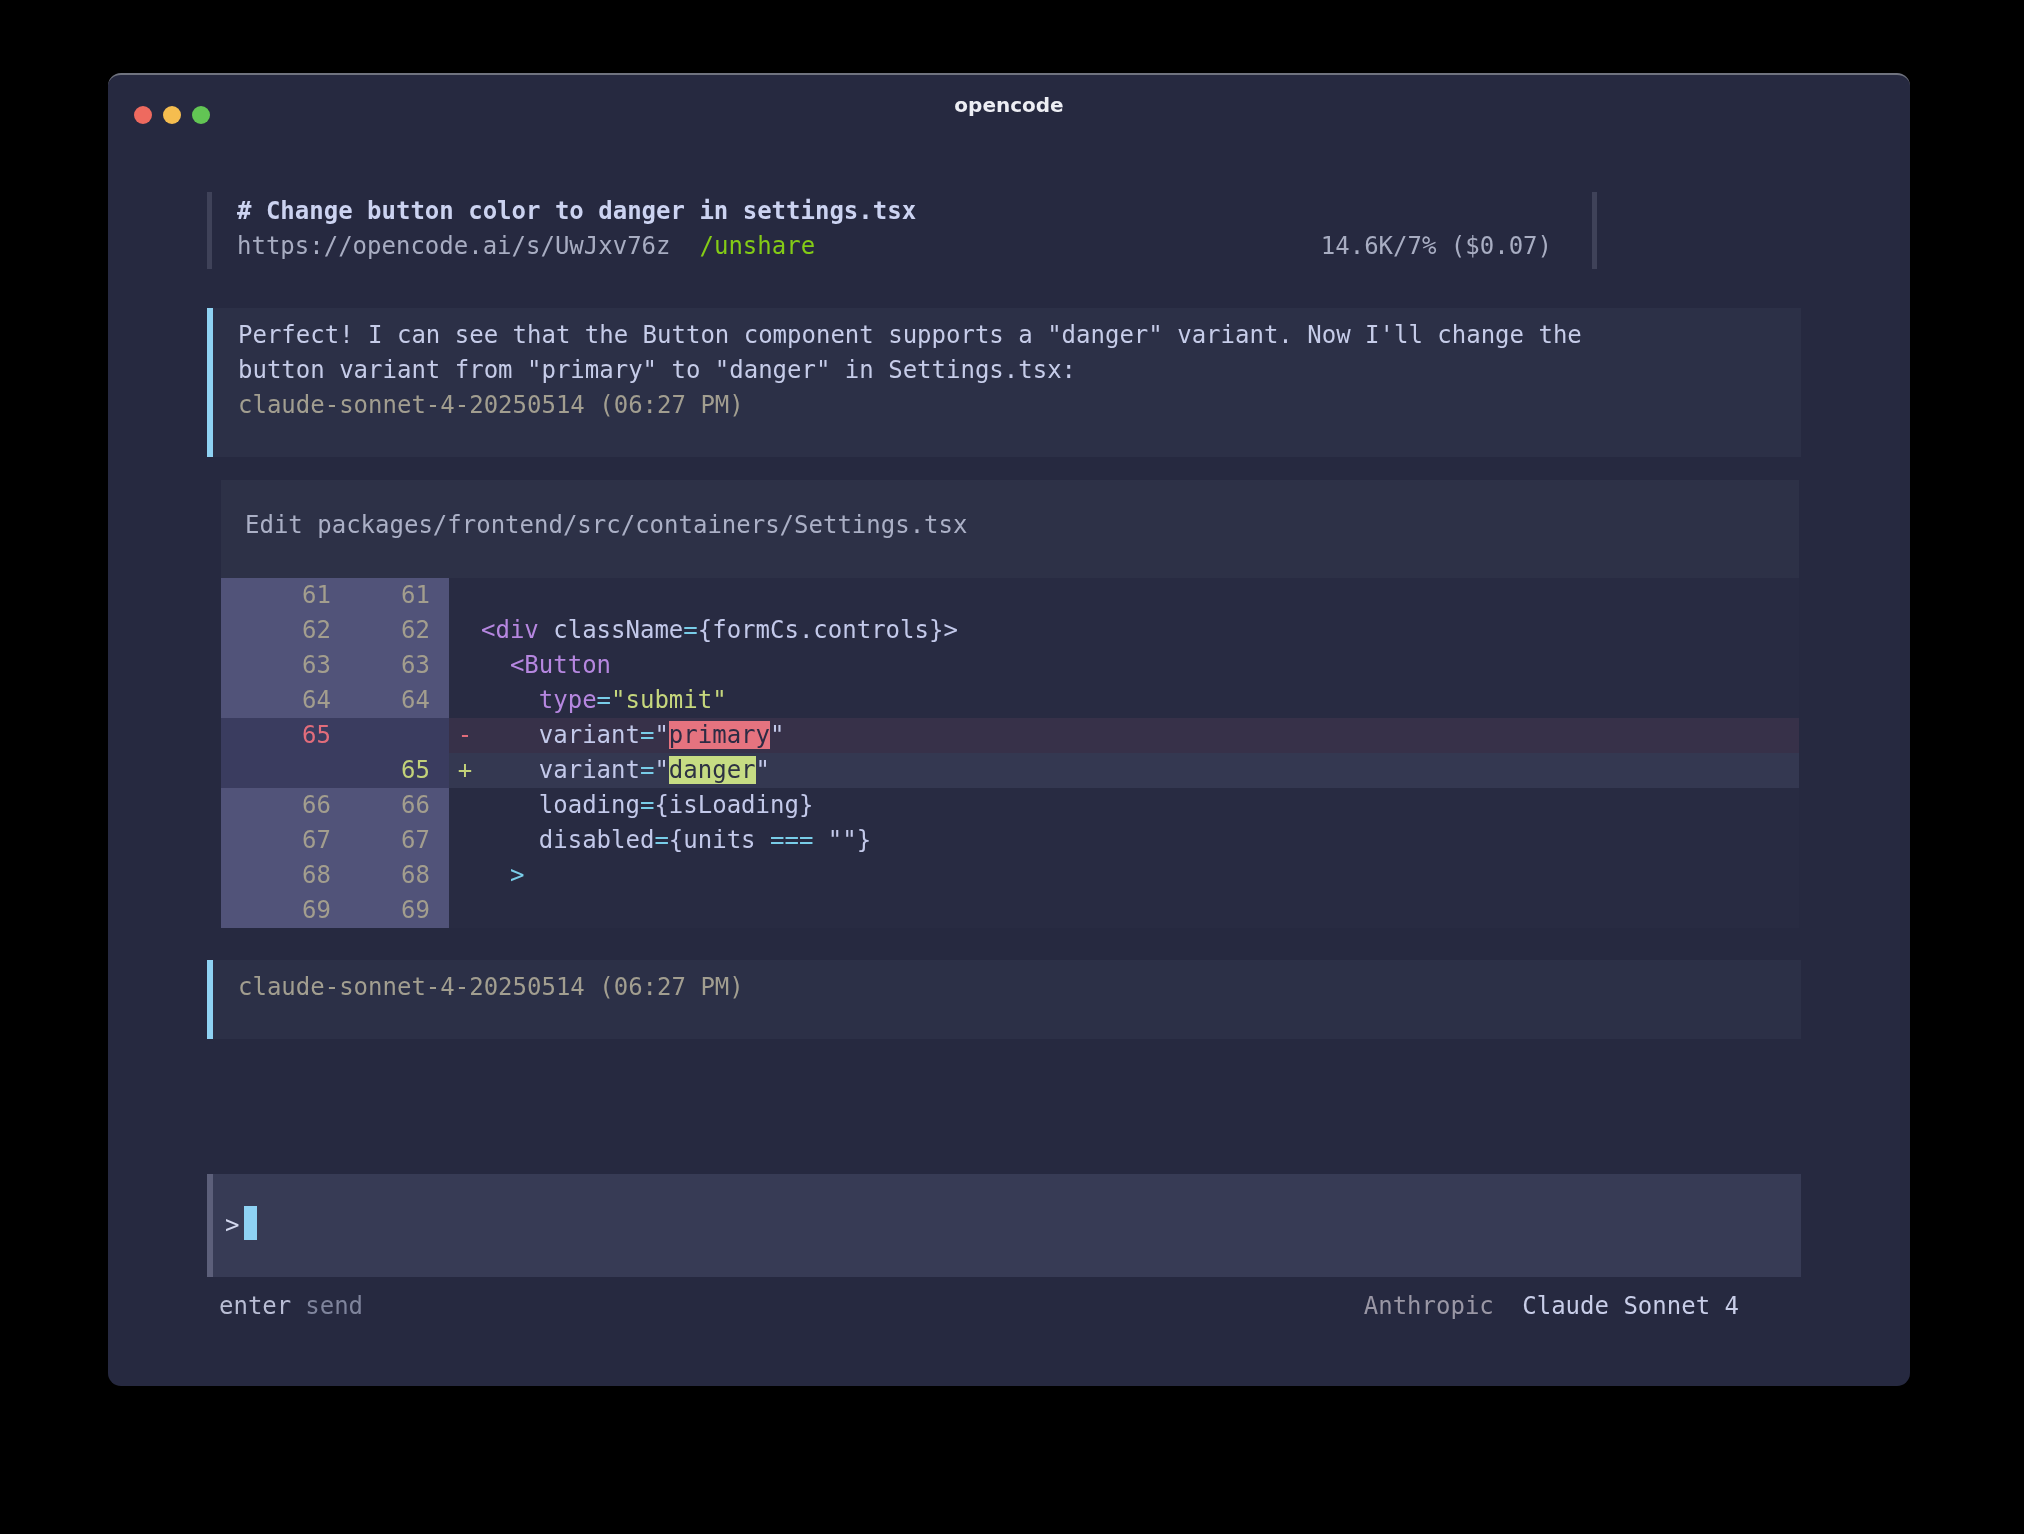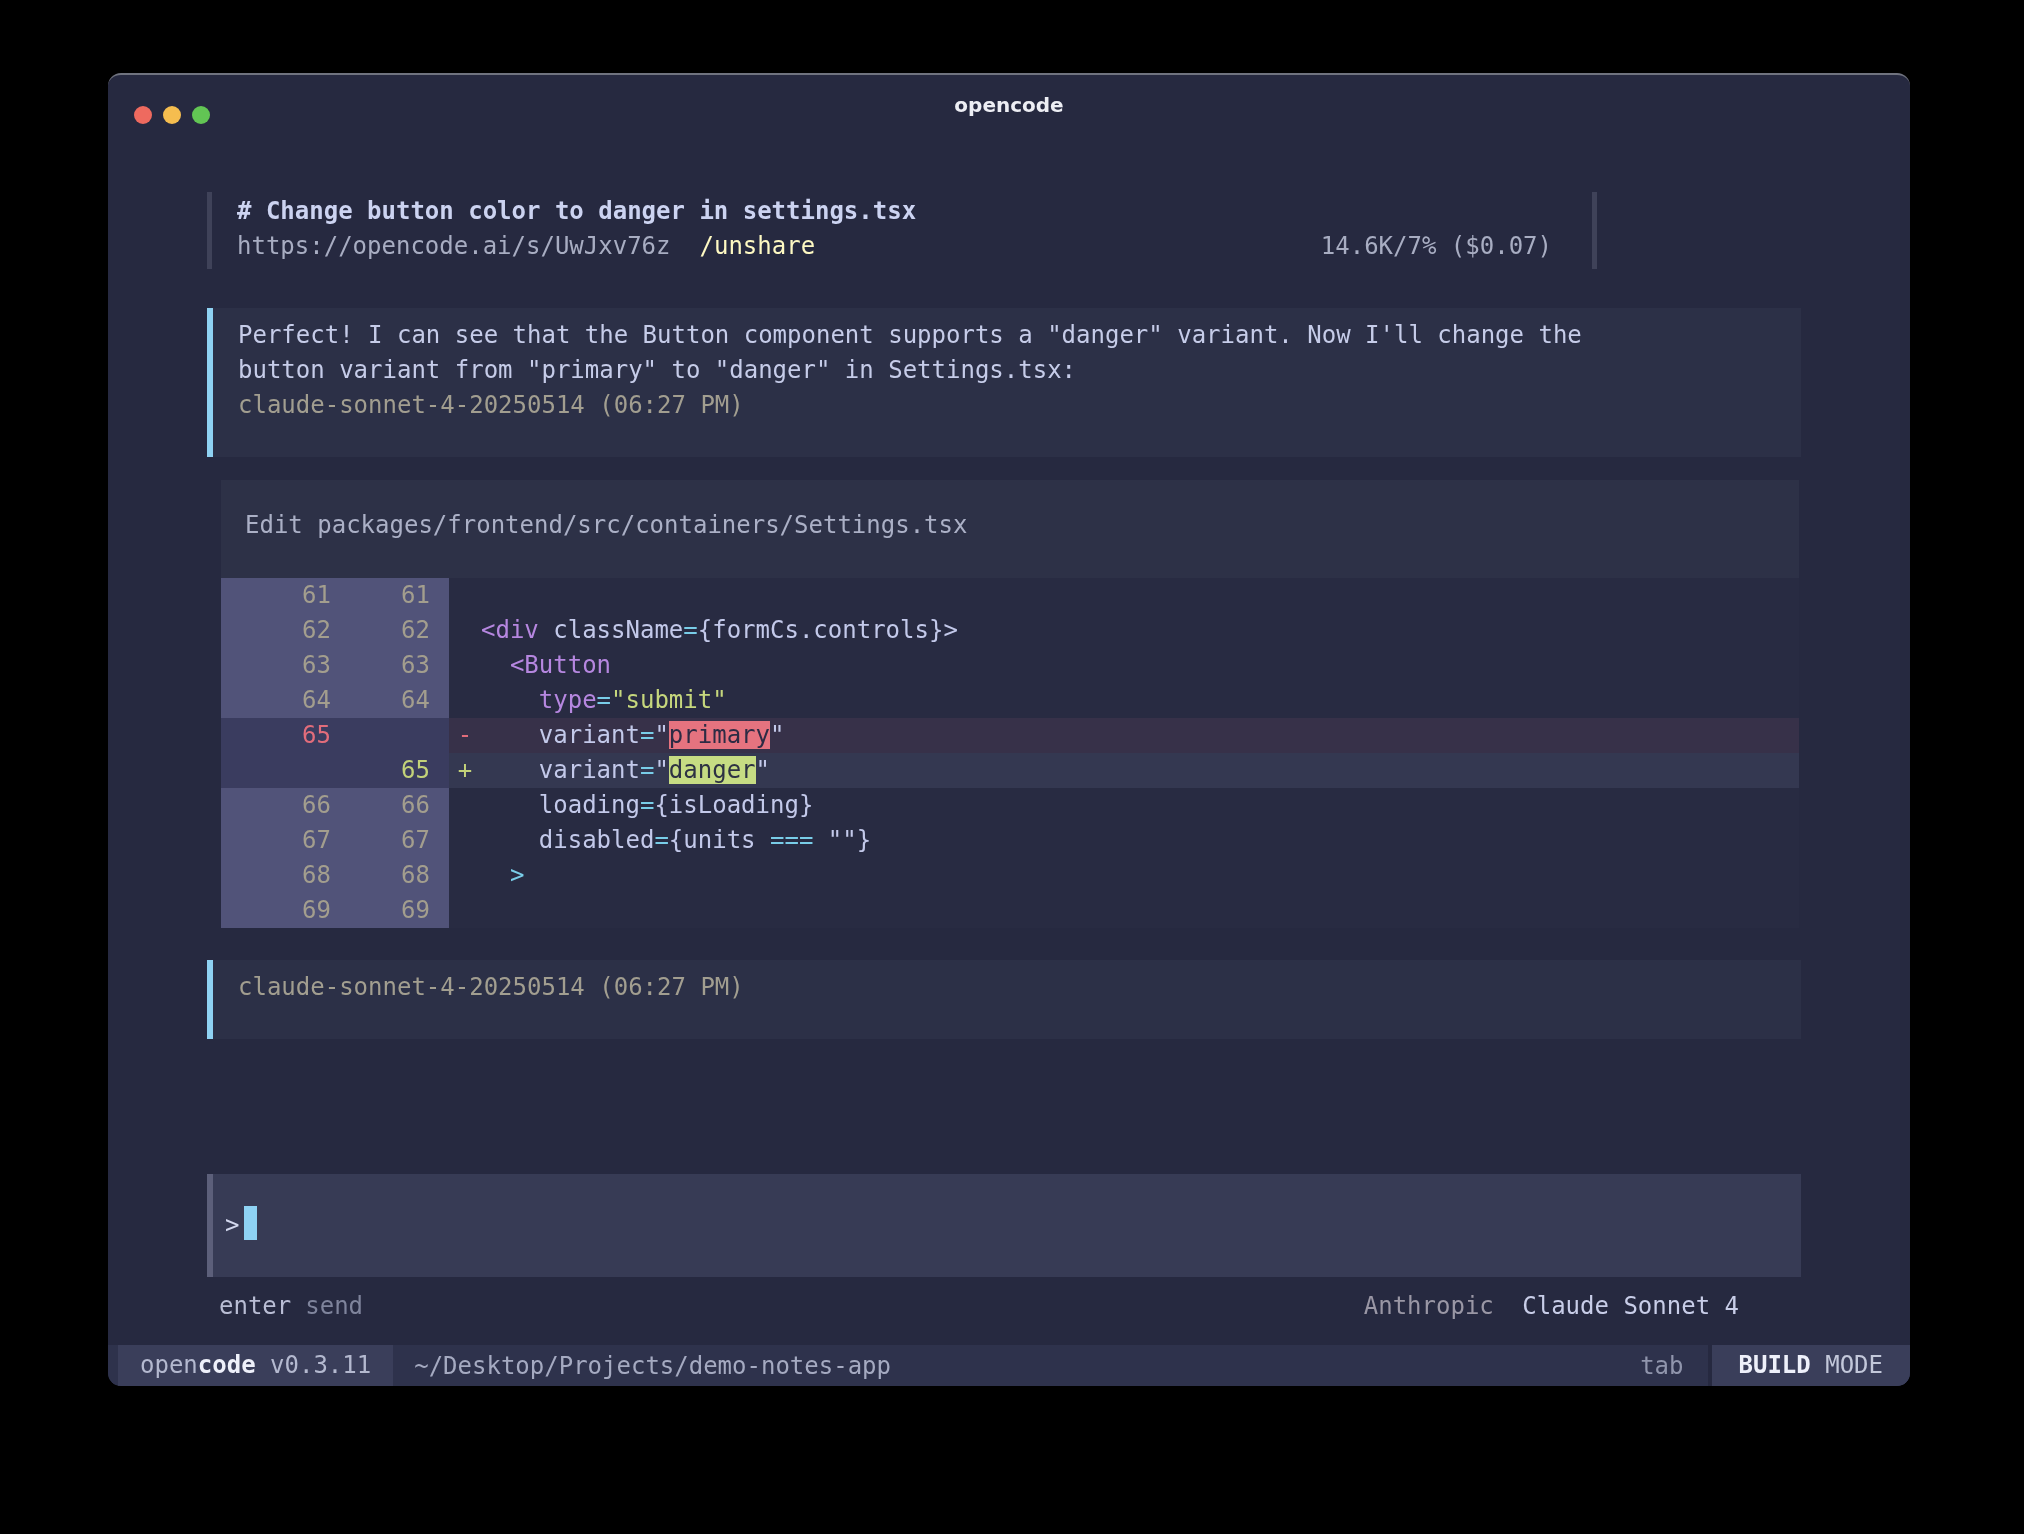--- a/index.html
+++ b/index.html
@@ -16,21 +16,21 @@
   .light.close{background:#ee6a5f;} .light.min{background:#f5bd4f;} .light.zoom{background:#62c554;}
   .win-title{position:absolute;top:18px;left:0;width:100%;text-align:center;
              font-family:"DejaVu Sans",sans-serif;font-weight:bold;font-size:20px;color:#edeef4;}
 
   
   .sess{position:absolute;top:117px;left:99px;width:1390px;height:77px;box-sizing:border-box;
         border-left:5px solid #3f4259;border-right:5px solid #3f4259;padding:2px 40px 0 25px;}
   .sess .line{line-height:35px;white-space:pre;}
   .sess-title{font-weight:bold;color:#ccd3f1;}
   .sess-row2{display:flex;}
-  .sess-url{color:#a8adc2;} .sess-unshare{color:#fef9c3;margin-left:29px;text-align:right;}
+  .sess-url{color:#a8adc2;} .sess-unshare{color:#84cc16;margin-left:29px;text-align:right;}
   .sess-tokens{margin-left:auto;color:#a8adc2;}
 
   
   .msg{position:absolute;left:99px;width:1594px;box-sizing:border-box;background:#2c3047;
        border-left:6px solid #8fd2f3;padding:10px 20px 34px 25px;}
   .msg-text{line-height:35px;white-space:pre-wrap;color:#c6cce9;}
   .msg-meta{line-height:35px;color:#a29e90;}
   .msg1{top:233px;} .msg2{top:885px;}
 
   
@@ -199,21 +199,14 @@
 
   <div class="hints">
     <span class="hint-key">enter</span>
     <span class="hint-action">send</span>
     <span class="model">
       <span class="model-provider">Anthropic</span>
       <span class="model-name">Claude Sonnet 4</span>
     </span>
   </div>
 
-  <div class="status">
-    <span class="chip chip1"><span class="brand-dim">open</span><span class="brand-bold">code</span><span class="brand-dim"> v0.3.11</span></span>
-    <span class="cwd">~/Desktop/Projects/demo-notes-app</span>
-    <span class="spacer"></span>
-    <span class="tabhint">tab</span>
-    <span class="chip chip2"><span class="mode-bold">BUILD</span><span class="mode-rest"> MODE</span></span>
-  </div>
 
 </div>
 
 </body></html>

